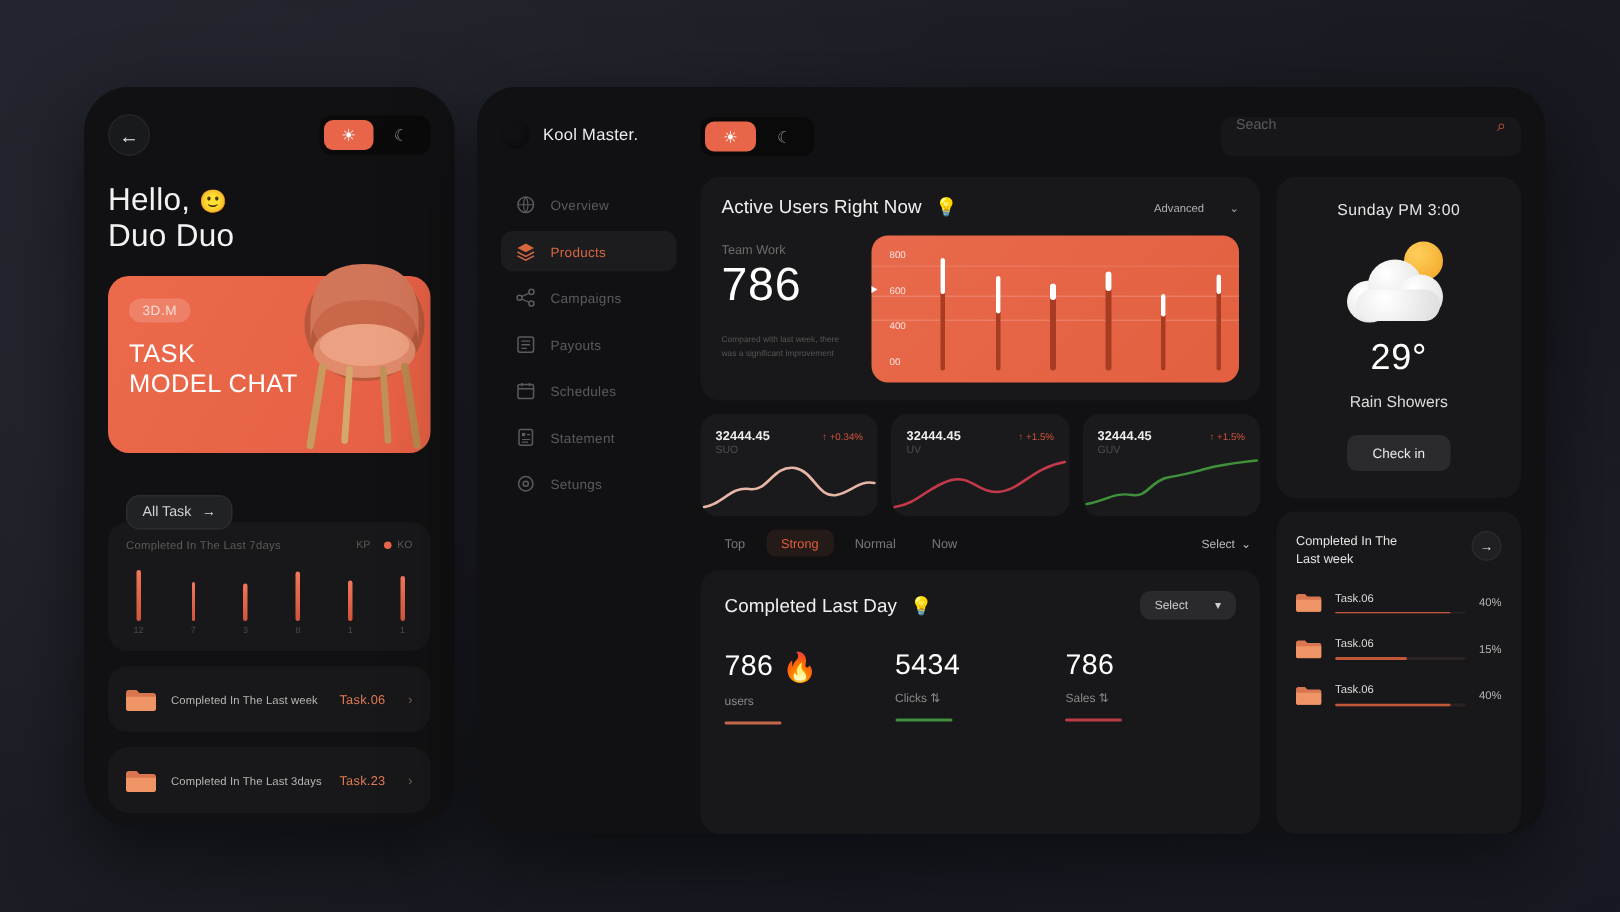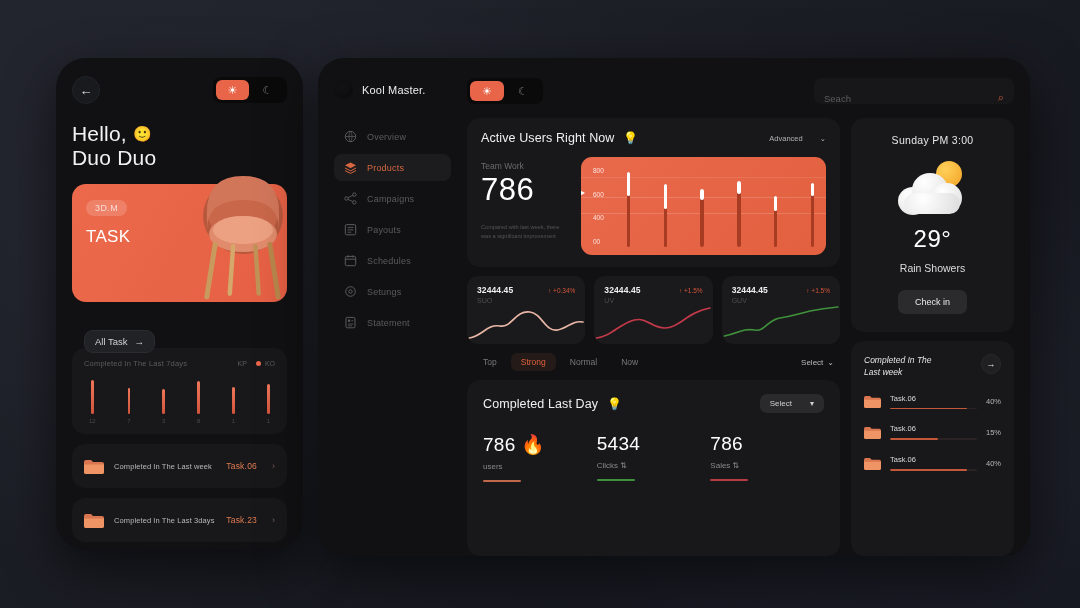--- a/index.html
+++ b/index.html
@@ -132,21 +132,21 @@
   .topbar { display: flex; align-items: center; gap: 18px; margin-bottom: 14px; }
   .seg2 { display: flex; background: #0a0a0b; border-radius: 8px; padding: 3px; gap: 2px; }
   .seg2-item {
     width: 34px; height: 20px; border-radius: 6px;
     display: flex; align-items: center; justify-content: center;
     font-size: 11px; color: #8a8a8e;
   }
   .seg2-item.on { background: #e8654a; color: #fff; }
   .search {
     margin-left: auto; width: 200px; height: 26px; background: #171719;
-    border-radius: 7px; display: flex; align-items: flex-end;
+    border-radius: 7px; display: flex; align-items: flex-start;
     padding: 0 10px; gap: 20px;
   }
   .search input {
     flex: 1; background: transparent; border: none; outline: none;
     color: #d6d6d7; font-size: 9.5px; font-family: "Liberation Sans", sans-serif;
   }
   .search input::placeholder { color: #5c5b5d; }
   .mag { color: #c4563a; font-size: 11px; }
 
   .cols { display: flex; gap: 11px; flex: 1; }
@@ -227,21 +227,21 @@
   .c4 { left: 6px; top: 20px; width: 56px; height: 21px; border-radius: 12px !important; }
   .w-temp { font-size: 24px; color: #fff; margin-top: 8px; letter-spacing: .5px; }
   .w-desc { font-size: 10.5px; color: #dcdcdd; margin-top: 9px; }
   .checkin {
     display: inline-block; margin-top: 16px; background: #2b2b2e;
     border-radius: 7px; padding: 7px 17px; font-size: 9px; color: #e9e9ea;
   }
 
   .tasks { padding: 13px 13px 10px 13px; flex: 1; }
   .tasks-head { display: flex; align-items: flex-start; }
-  .tasks-title { font-size: 8.5px; color: #e3e3e4; line-height: 1.45; font-style: italic; }
+  .tasks-title { font-size: 8.5px; color: #e3e3e4; line-height: 1.45; }
   .arrow-btn {
     margin-left: auto; width: 20px; height: 20px; border-radius: 50%;
     background: #202023; border: 1px solid #2a2a2d;
     display: flex; align-items: center; justify-content: center;
     color: #e4e4e5; font-size: 9px;
   }
   .tk { display: flex; align-items: center; gap: 9px; margin-top: 15px; }
   .tk-mid { flex: 1; }
   .tk-name { font-size: 7.5px; color: #dcdbdb; }
   .tk-bar { height: 1.8px; background: #2a2223; margin-top: 5px; border-radius: 2px; overflow: hidden; }
@@ -271,20 +271,21 @@
     <div class="greet-l1">
       <div class="greet-text">Hello,</div>
       <div class="emoji">🙂</div>
     </div>
     <div class="greet-text">Duo Duo</div>
   </div>
 
   <div class="hero">
     <div class="hero-badge">3D.M</div>
     <div class="hero-t1">TASK</div>
+    <div class="hero-t2">MODEL CHAT</div>
     <svg class="chair" viewBox="0 0 112 148">
       <ellipse cx="56" cy="56" rx="40" ry="38" fill="#b7583c"></ellipse>
       <ellipse cx="56" cy="50" rx="36" ry="33" fill="#c9674a"></ellipse>
       <path d="M20 52 q0 -36 36 -36 q36 0 36 36 l0 18 q0 -30 -36 -30 q-36 0 -36 30 z" fill="#d2765a"></path>
       <ellipse cx="56" cy="74" rx="34" ry="18" fill="#e08b6c"></ellipse>
       <ellipse cx="56" cy="70" rx="30" ry="14" fill="#eda183"></ellipse>
       <rect x="26" y="82" width="5" height="58" rx="2.5" fill="#c99a5e" transform="rotate(9 28 82)"></rect>
       <rect x="80" y="82" width="5" height="58" rx="2.5" fill="#b9874c" transform="rotate(-9 82 82)"></rect>
       <rect x="44" y="84" width="4.5" height="52" rx="2.2" fill="#d4a76a" transform="rotate(4 46 84)"></rect>
       <rect x="66" y="84" width="4.5" height="52" rx="2.2" fill="#c09258" transform="rotate(-4 68 84)"></rect>
@@ -399,32 +400,32 @@
         </div>
         <div class="nav-item">
           <svg viewBox="0 0 13 13" class="nav-ico">
             <rect x="1.3" y="2.4" width="10.4" height="9.3" rx="1.4" fill="none" stroke="currentColor" stroke-width="1"></rect>
             <path d="M1.3 5.2h10.4M4 1.3v2.2M9 1.3v2.2" stroke="currentColor" stroke-width="1" fill="none"></path>
           </svg>
           <span>Schedules</span>
         </div>
         <div class="nav-item">
           <svg viewBox="0 0 13 13" class="nav-ico">
-            <circle cx="6.5" cy="6.5" r="4.8" fill="none" stroke="currentColor" stroke-width="1"></circle>
-            <circle cx="6.5" cy="6.5" r="1.7" fill="none" stroke="currentColor" stroke-width="1"></circle>
-          </svg>
-          <span>Setungs</span>
-        </div>
-        <div class="nav-item">
-          <svg viewBox="0 0 13 13" class="nav-ico">
             <rect x="2" y="1.4" width="9" height="10.4" rx="1.3" fill="none" stroke="currentColor" stroke-width="1"></rect>
             <rect x="4" y="3.6" width="2.2" height="2.2" fill="currentColor"></rect>
             <path d="M7.4 4.7h2M4 8h5.4M4 9.8h4" stroke="currentColor" stroke-width=".8"></path>
           </svg>
           <span>Statement</span>
+        </div>
+        <div class="nav-item">
+          <svg viewBox="0 0 13 13" class="nav-ico">
+            <circle cx="6.5" cy="6.5" r="4.8" fill="none" stroke="currentColor" stroke-width="1"></circle>
+            <circle cx="6.5" cy="6.5" r="1.7" fill="none" stroke="currentColor" stroke-width="1"></circle>
+          </svg>
+          <span>Setungs</span>
         </div>
       </div>
   </div>
 
   <div class="content">
 
     <div class="topbar">
       <div class="seg2">
         <div class="seg2-item on">
           <span>☀</span>

